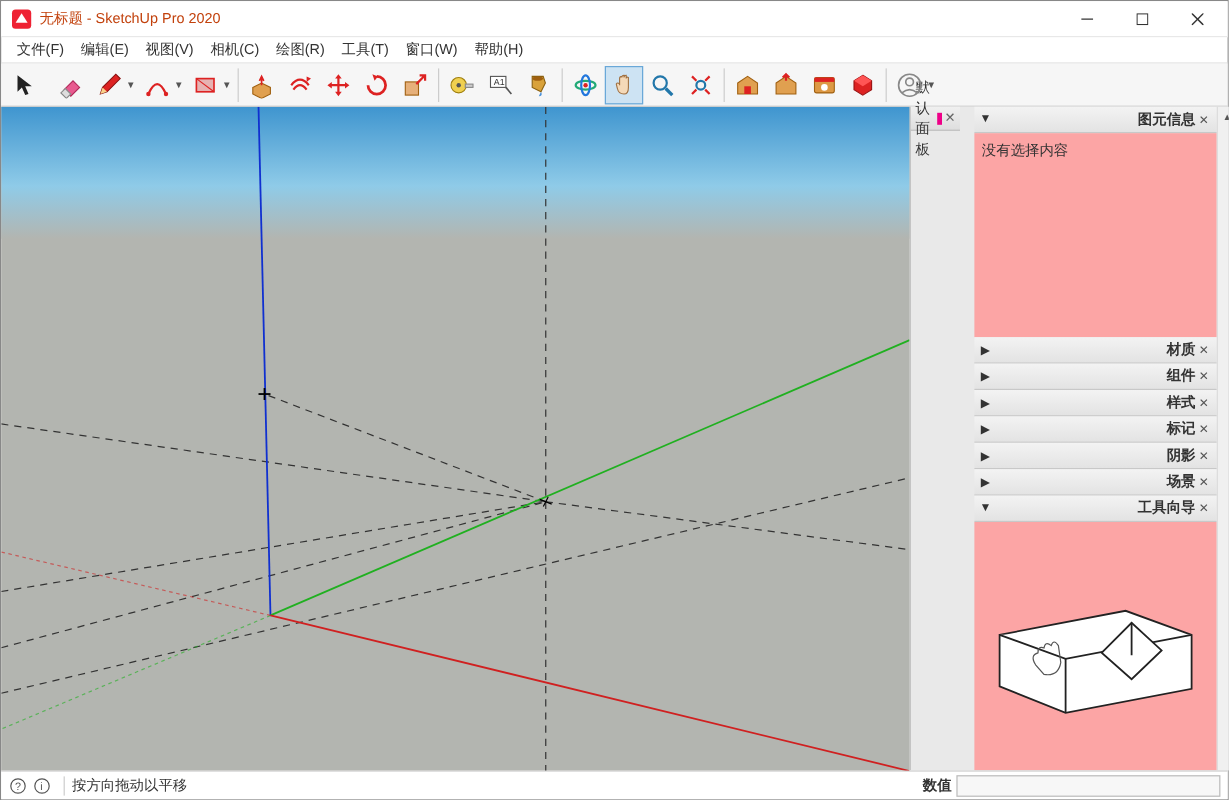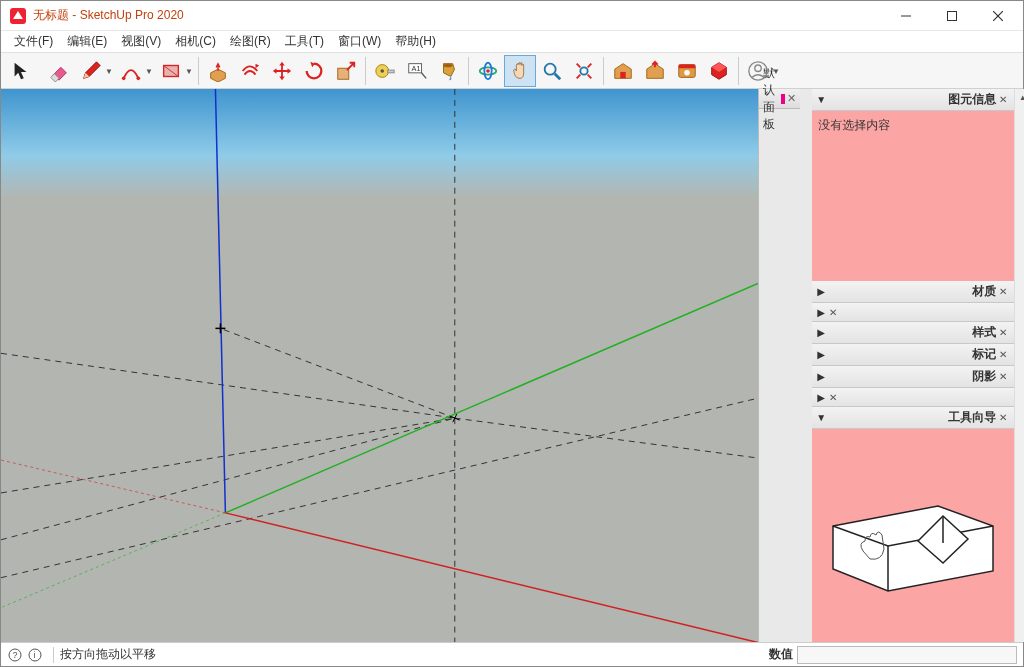--- a/index.html
+++ b/index.html
@@ -307,39 +307,41 @@
             <span>没有选择内容</span>
           </div>
 
           <div class="section">
             <span class="tri">▶</span>
             <span class="slabel">材质</span>
             <span class="sx">✕</span>
           </div>
           <div class="section">
             <span class="tri">▶</span>
+            <span class="slabel">组件</span>
             <span class="sx">✕</span>
           </div>
           <div class="section">
             <span class="tri">▶</span>
             <span class="slabel">样式</span>
             <span class="sx">✕</span>
           </div>
           <div class="section">
             <span class="tri">▶</span>
             <span class="slabel">标记</span>
             <span class="sx">✕</span>
           </div>
           <div class="section">
             <span class="tri">▶</span>
             <span class="slabel">阴影</span>
             <span class="sx">✕</span>
           </div>
           <div class="section">
             <span class="tri">▶</span>
+            <span class="slabel">场景</span>
             <span class="sx">✕</span>
           </div>
           <div class="section">
             <span class="tri">▼</span>
             <span class="slabel">工具向导</span>
             <span class="sx">✕</span>
           </div>
           <div class="sectionbody flexfill">
             <svg width="190" height="130" viewBox="0 0 190 130">
               <g stroke="#222" stroke-width="1.5" fill="#fff">

